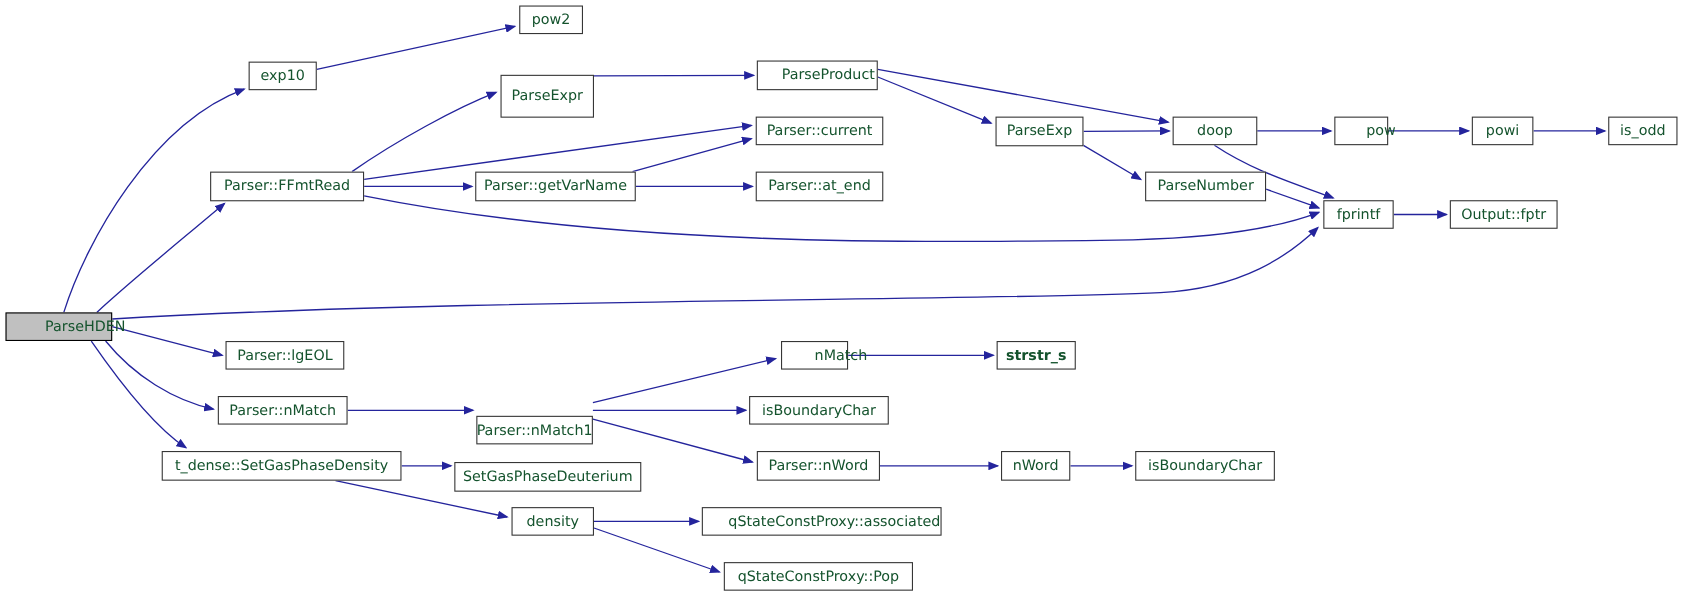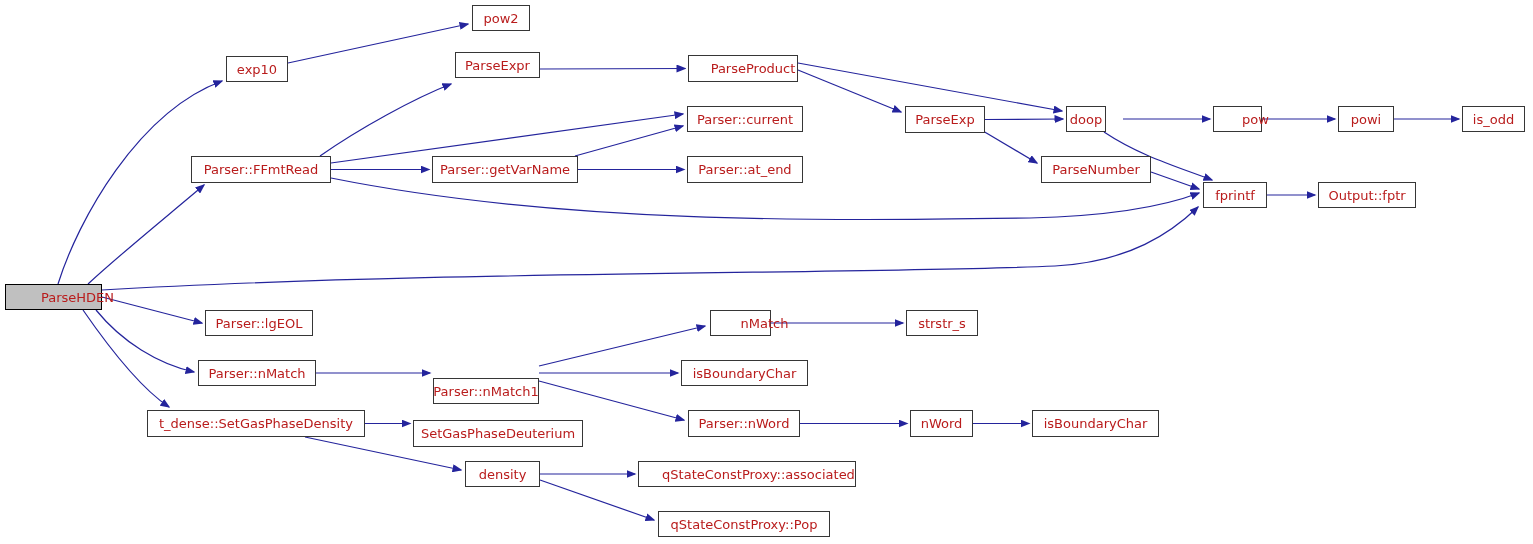--- a/index.html
+++ b/index.html
@@ -11,21 +11,21 @@
     font-family:"DejaVu Sans","Liberation Sans",sans-serif;
   }
   .edge-layer{
     position:absolute;left:0;top:0;width:1533px;height:544px;
   }
   .node{
     position:absolute;
     box-sizing:border-box;
     border:1px solid #363636;
     background:#ffffff;
-    color:#b91c1c;
+    color:#14532d;
     display:flex;align-items:center;justify-content:center;
     font-size:13px;line-height:1;white-space:nowrap;
     cursor:pointer;
   }
   .node.root{
     background:#c0c0c0;
     border:1.6px solid #000000;
     cursor:default;
     padding-left:48px;
   }
@@ -82,33 +82,33 @@
   <div id="nodes">
       <div class="node root" style="left: 5px; top: 284px; width: 97px; height: 26px;">
         <span>ParseHDEN</span>
       </div>
       <div class="node" style="left: 472px; top: 5px; width: 58px; height: 26px;">
         <span>pow2</span>
       </div>
       <div class="node" style="left: 226px; top: 56px; width: 62px; height: 26px;">
         <span>exp10</span>
       </div>
-      <div class="node" style="left: 455px; top: 52px; width: 85px; height: 26px;">
+      <div class="node" style="left: 455px; top: 68px; width: 85px; height: 39px;">
         <span>ParseExpr</span>
       </div>
       <div class="node" style="left: 688px; top: 55px; width: 110px; height: 27px; padding-left: 20px;">
         <span>ParseProduct</span>
       </div>
       <div class="node" style="left: 687px; top: 106px; width: 116px; height: 26px;">
         <span>Parser::current</span>
       </div>
       <div class="node" style="left: 905px; top: 106px; width: 80px; height: 27px;">
         <span>ParseExp</span>
       </div>
-      <div class="node" style="left: 1066px; top: 106px; width: 40px; height: 26px;">
+      <div class="node" style="left: 1066px; top: 106px; width: 77px; height: 26px;">
         <span>doop</span>
       </div>
       <div class="node" style="left: 1213px; top: 106px; width: 49px; height: 26px; padding-left: 36px;">
         <span>pow</span>
       </div>
       <div class="node" style="left: 1338px; top: 106px; width: 56px; height: 26px;">
         <span>powi</span>
       </div>
       <div class="node" style="left: 1462px; top: 106px; width: 63px; height: 26px;">
         <span>is_odd</span>
@@ -130,21 +130,21 @@
       </div>
       <div class="node" style="left: 1318px; top: 182px; width: 98px; height: 26px;">
         <span>Output::fptr</span>
       </div>
       <div class="node" style="left: 205px; top: 310px; width: 108px; height: 26px;">
         <span>Parser::lgEOL</span>
       </div>
       <div class="node" style="left: 710px; top: 310px; width: 61px; height: 26px; padding-left: 48px;">
         <span>nMatch</span>
       </div>
-      <div class="node" style="left: 906px; top: 310px; width: 72px; height: 26px;">
+      <div class="node" style="left: 906px; top: 310px; width: 72px; height: 26px; font-weight: bold;">
         <span>strstr_s</span>
       </div>
       <div class="node" style="left: 198px; top: 360px; width: 118px; height: 26px; text-align: center;">
         <span>Parser::nMatch</span>
       </div>
       <div class="node" style="left: 433px; top: 360px; width: 106px; height: 26px; margin-top: 18px;">
         <span>Parser::nMatch1</span>
       </div>
       <div class="node" style="left: 681px; top: 360px; width: 127px; height: 26px;">
         <span>isBoundaryChar</span>

